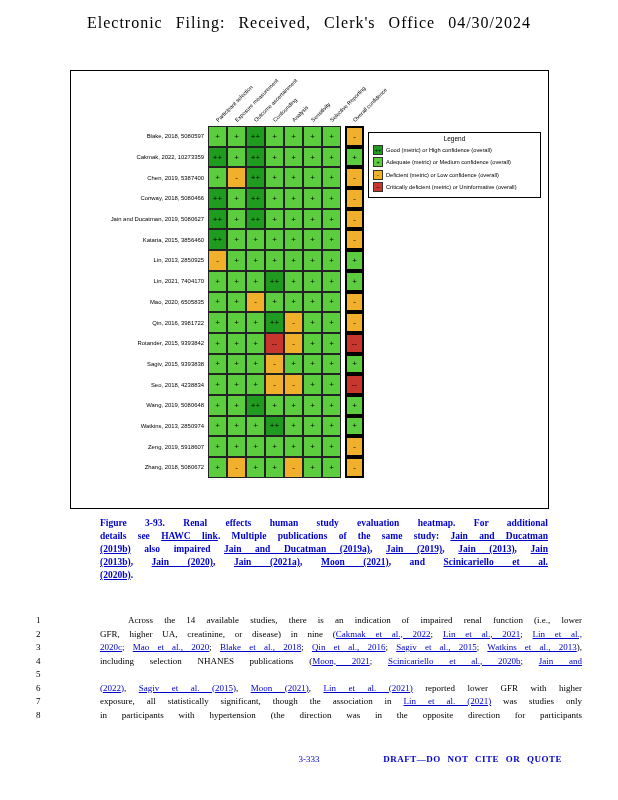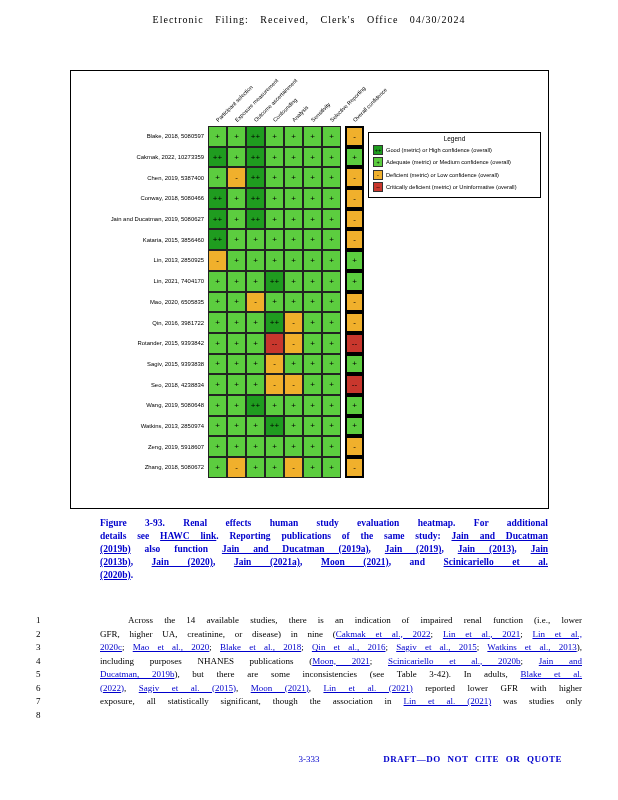--- a/index.html
+++ b/index.html
@@ -1,21 +1,21 @@
 <!DOCTYPE html>
 <html><head>
 <meta charset="utf-8">
 <style>
   html,body{margin:0;padding:0;background:#e8e8e8;}
   .page{position:relative;width:618px;height:800px;background:#ffffff;margin:0 auto;
         font-family:"Liberation Serif",serif;color:#000;overflow:hidden;}
 
   
   .filing{position:absolute;top:14px;left:0;width:618px;text-align:center;
-          font-size:10px;letter-spacing:1px;word-spacing:8px;color:#000;}
+          font-size:16px;letter-spacing:1px;word-spacing:8px;color:#000;}
   .doctitle{position:absolute;top:35px;left:118px;width:422px;color:#0000cc;
             font-style:italic;font-size:9.5px;text-align:justify;text-align-last:justify;}
 
   
   .figure-box{position:absolute;left:70px;top:70px;width:477px;height:437px;
               border:1px solid #000;background:#fff;}
   .hm-headers{position:absolute;left:0;top:0;width:100%;height:55px;}
   .hm-colhead{position:absolute;top:46px;height:6px;line-height:6px;
               font-family:"Liberation Sans",sans-serif;font-size:5.5px;white-space:nowrap;
               transform:rotate(-45deg);transform-origin:0 100%;color:#000;}
@@ -285,56 +285,56 @@
           <div class="legend-item">
             <div class="legend-swatch" style="background: rgb(200, 55, 45);">--</div>
             <div class="legend-label">Critically deficient (metric) or Uninformative (overall)</div>
           </div>
         </div>
     </div>
   </div>
 
   <div class="caption">
       <div class="cap-line"><span>Figure 3-93. Renal effects human study evaluation heatmap. For additional</span></div>
-      <div class="cap-line"><span>details see </span><span class="link">HAWC link</span><span>. Reporting publications of the same study: </span><span class="link">Jain and Ducatman</span></div>
-      <div class="cap-line"><span class="link">(2019b)</span><span> also function </span><span class="link">Jain and Ducatman (2019a)</span><span>, </span><span class="link">Jain (2019)</span><span>, </span><span class="link">Jain (2013)</span><span>, </span><span class="link">Jain</span></div>
+      <div class="cap-line"><span>details see </span><span class="link">HAWC link</span><span>. Multiple publications of the same study: </span><span class="link">Jain and Ducatman</span></div>
+      <div class="cap-line"><span class="link">(2019b)</span><span> also impaired </span><span class="link">Jain and Ducatman (2019a)</span><span>, </span><span class="link">Jain (2019)</span><span>, </span><span class="link">Jain (2013)</span><span>, </span><span class="link">Jain</span></div>
       <div class="cap-line"><span class="link">(2013b)</span><span>, </span><span class="link">Jain (2020)</span><span>, </span><span class="link">Jain (2021a)</span><span>, </span><span class="link">Moon (2021)</span><span>, and </span><span class="link">Scinicariello et al.</span></div>
       <div class="cap-line last"><span class="link">(2020b)</span><span>.</span></div>
     </div>
 
   <div class="body">
       <div class="body-line">
         <div class="body-num">1</div>
         <div class="body-content indent"><span>Across the 14 available studies, there is an indication of impaired renal function (i.e., lower</span></div>
       </div>
       <div class="body-line">
         <div class="body-num">2</div>
         <div class="body-content"><span>GFR, higher UA, creatinine, or disease) in nine (</span><span class="link">Cakmak et al., 2022</span><span>; </span><span class="link">Lin et al., 2021</span><span>; </span><span class="link">Lin et al.,</span></div>
       </div>
       <div class="body-line">
         <div class="body-num">3</div>
         <div class="body-content"><span class="link">2020c</span><span>; </span><span class="link">Mao et al., 2020</span><span>; </span><span class="link">Blake et al., 2018</span><span>; </span><span class="link">Qin et al., 2016</span><span>; </span><span class="link">Sagiv et al., 2015</span><span>; </span><span class="link">Watkins et al., 2013</span><span>),</span></div>
       </div>
       <div class="body-line">
         <div class="body-num">4</div>
-        <div class="body-content"><span>including purposes NHANES publications (</span><span class="link">Moon, 2021</span><span>; </span><span class="link">Scinicariello et al., 2020b</span><span>; </span><span class="link">Jain and</span></div>
+        <div class="body-content"><span>including selection NHANES publications (</span><span class="link">Moon, 2021</span><span>; </span><span class="link">Scinicariello et al., 2020b</span><span>; </span><span class="link">Jain and</span></div>
       </div>
       <div class="body-line">
         <div class="body-num">5</div>
-        <div class="body-content"><span class="link">Ducatman, 2019b</span><span>), but there are some inconsistencies (see Table 3-42). In adults, </span><span class="link">Blake et al.</span></div>
       </div>
       <div class="body-line">
         <div class="body-num">6</div>
         <div class="body-content"><span class="link">(2022)</span><span>, </span><span class="link">Sagiv et al. (2015)</span><span>, </span><span class="link">Moon (2021)</span><span>, </span><span class="link">Lin et al. (2021)</span><span> reported lower GFR with higher</span></div>
       </div>
       <div class="body-line">
         <div class="body-num">7</div>
         <div class="body-content"><span>exposure, all statistically significant, though the association in </span><span class="link">Lin et al. (2021)</span><span> was studies only</span></div>
       </div>
       <div class="body-line">
         <div class="body-num">8</div>
+        <div class="body-content"><span>in participants with hypertension (the direction was in the opposite direction for participants</span></div>
       </div>
     </div>
 
   <div class="pagenum">3-333</div>
   <div class="draft">DRAFT—DO NOT CITE OR QUOTE</div>
 
 </div>
 
 </body></html>

